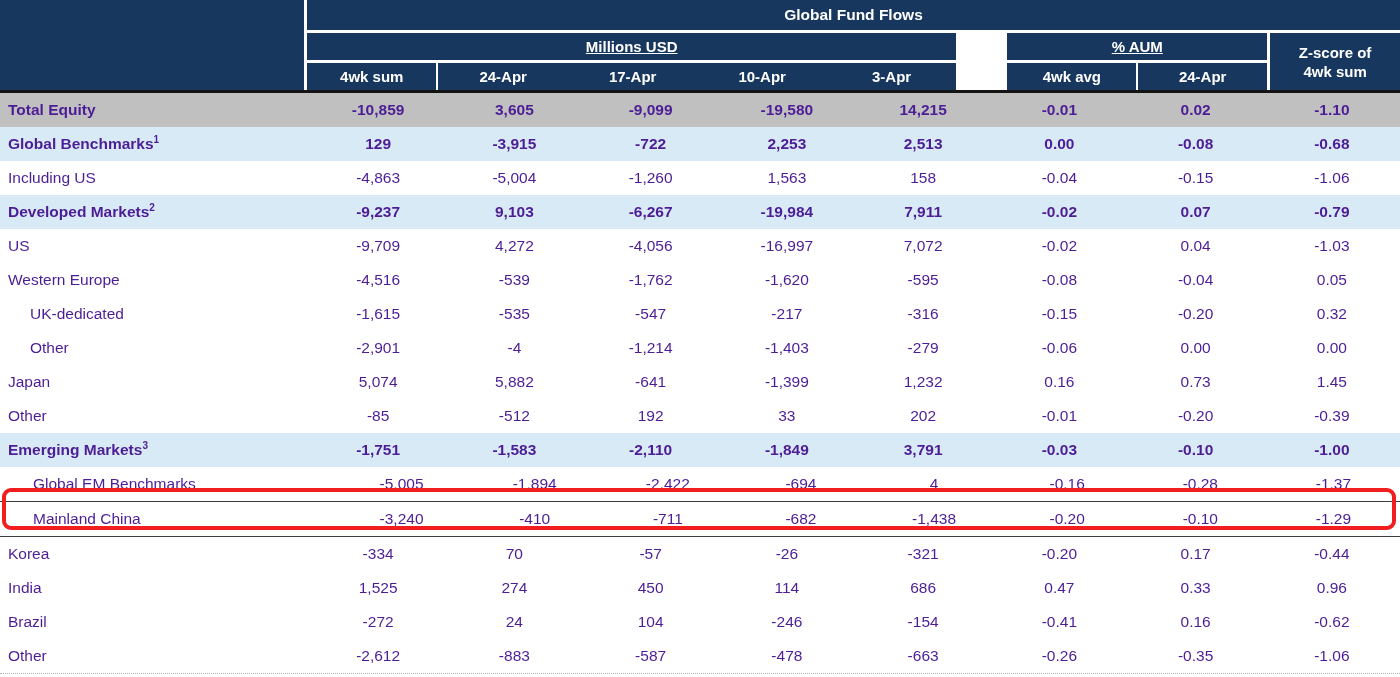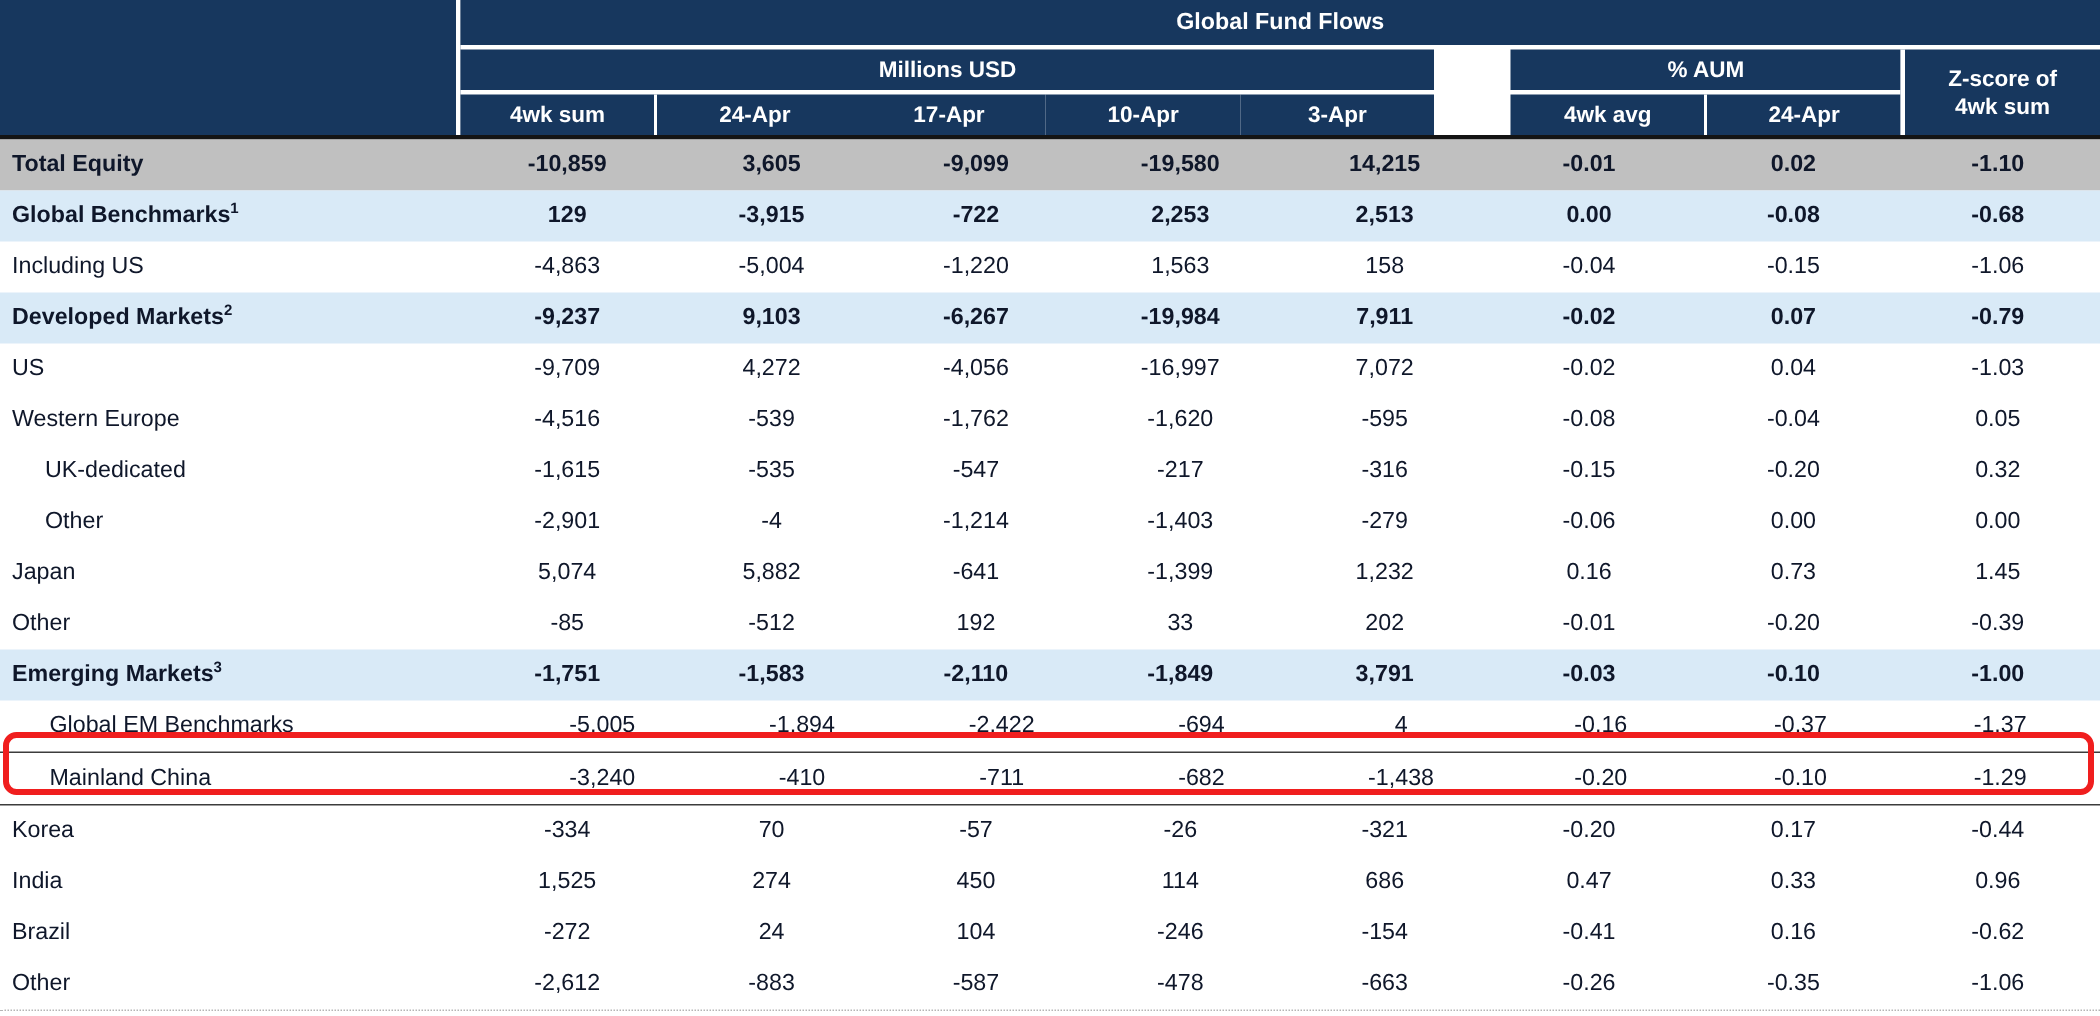--- a/index.html
+++ b/index.html
@@ -12,30 +12,30 @@
   .header-right { flex:1; display:flex; flex-direction:column; }
   .title-row { height:30px; background:#17375E; color:#fff; font-weight:bold; font-size:15.5px;
                display:flex; align-items:center; justify-content:center; }
   .group-area { flex:1; margin-top:3px; display:flex; }
   .group { display:flex; flex-direction:column; }
   .g-musd { flex:5; }
   .g-aum  { flex:2; border-left:3px solid #fff;padding-left:48px; }
   .g-z    { flex:1; border-left:3px solid #fff; background:#17375E; color:#fff; font-weight:bold;
             font-size:15px; display:flex; flex-direction:column; align-items:center; justify-content:center; line-height:19px; }
   .group-label { height:27px; margin-bottom:3px; background:#17375E; color:#fff; font-weight:bold;
-                 font-size:15px; display:flex; align-items:center; justify-content:center; }
+                 font-size:15px; display:flex; align-items:center; justify-content:center;text-decoration:underline; }
   .subcols { flex:1; display:flex; }
   .subcol { flex:1; background:#17375E; color:#fff; font-weight:bold; font-size:15px;
             display:flex; align-items:center; justify-content:center; }
   .sc-divided { border-left:2px solid #fff; }
 
   
   .tbody { display:flex; flex-direction:column; height:581px; }
   .trow { flex:1; display:grid; grid-template-columns:310px repeat(8,1fr); align-items:center;
-          font-size:15.5px; color:#0f172a; }
+          font-size:15.5px; color:#4c1d95; }
   .cell.label { padding-left:8px; white-space:nowrap; }
   .cell.num { text-align:center; }
   sup { font-size:10px; }
   .row--total   { background:#C0C0C0; font-weight:bold; }
   .row--section { background:#D9EAF7; font-weight:bold; }
   .row--indent .label { padding-left:30px; }
   .row--divider { border-bottom:1px solid #3c3c3c;padding-left:25px; }
   .tbody .trow:last-child { border-bottom:1px dotted #b5b5b5; }
 
   
@@ -97,21 +97,21 @@
     <div class="cell num">2,253</div>
     <div class="cell num">2,513</div>
     <div class="cell num">0.00</div>
     <div class="cell num">-0.08</div>
     <div class="cell num">-0.68</div>
   </div>
       <div class="trow row--normal">
     <div class="cell label"><span>Including US</span><sup></sup></div>
     <div class="cell num">-4,863</div>
     <div class="cell num">-5,004</div>
-    <div class="cell num">-1,220</div>
+    <div class="cell num">-1,260</div>
     <div class="cell num">1,563</div>
     <div class="cell num">158</div>
     <div class="cell num">-0.04</div>
     <div class="cell num">-0.15</div>
     <div class="cell num">-1.06</div>
   </div>
       <div class="trow row--section">
     <div class="cell label"><span>Developed Markets</span><sup>2</sup></div>
     <div class="cell num">-9,237</div>
     <div class="cell num">9,103</div>
@@ -200,21 +200,21 @@
     <div class="cell num">-1.00</div>
   </div>
       <div class="trow row--normal row--divider">
     <div class="cell label"><span>Global EM Benchmarks</span><sup></sup></div>
     <div class="cell num">-5,005</div>
     <div class="cell num">-1,894</div>
     <div class="cell num">-2,422</div>
     <div class="cell num">-694</div>
     <div class="cell num">4</div>
     <div class="cell num">-0.16</div>
-    <div class="cell num">-0.37</div>
+    <div class="cell num">-0.28</div>
     <div class="cell num">-1.37</div>
   </div>
       <div class="trow row--normal row--divider">
     <div class="cell label"><span>Mainland China</span><sup></sup></div>
     <div class="cell num">-3,240</div>
     <div class="cell num">-410</div>
     <div class="cell num">-711</div>
     <div class="cell num">-682</div>
     <div class="cell num">-1,438</div>
     <div class="cell num">-0.20</div>

